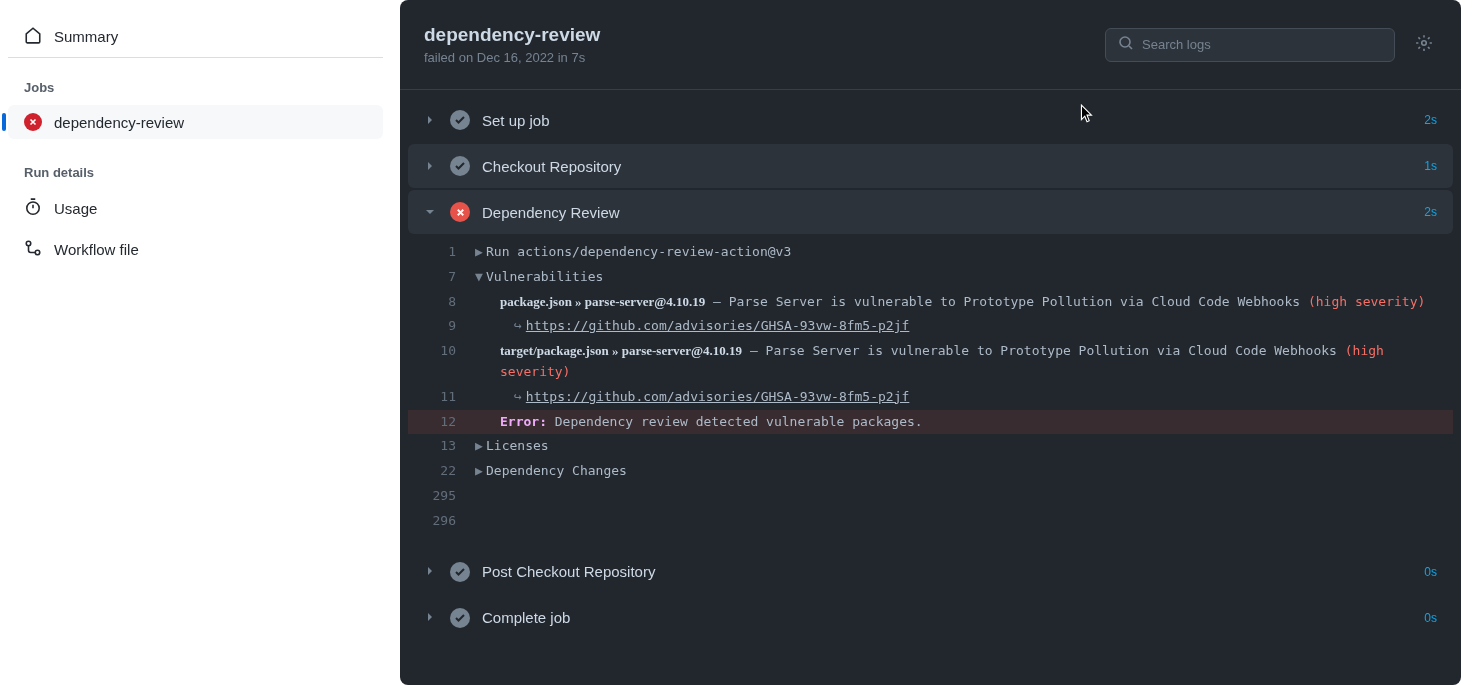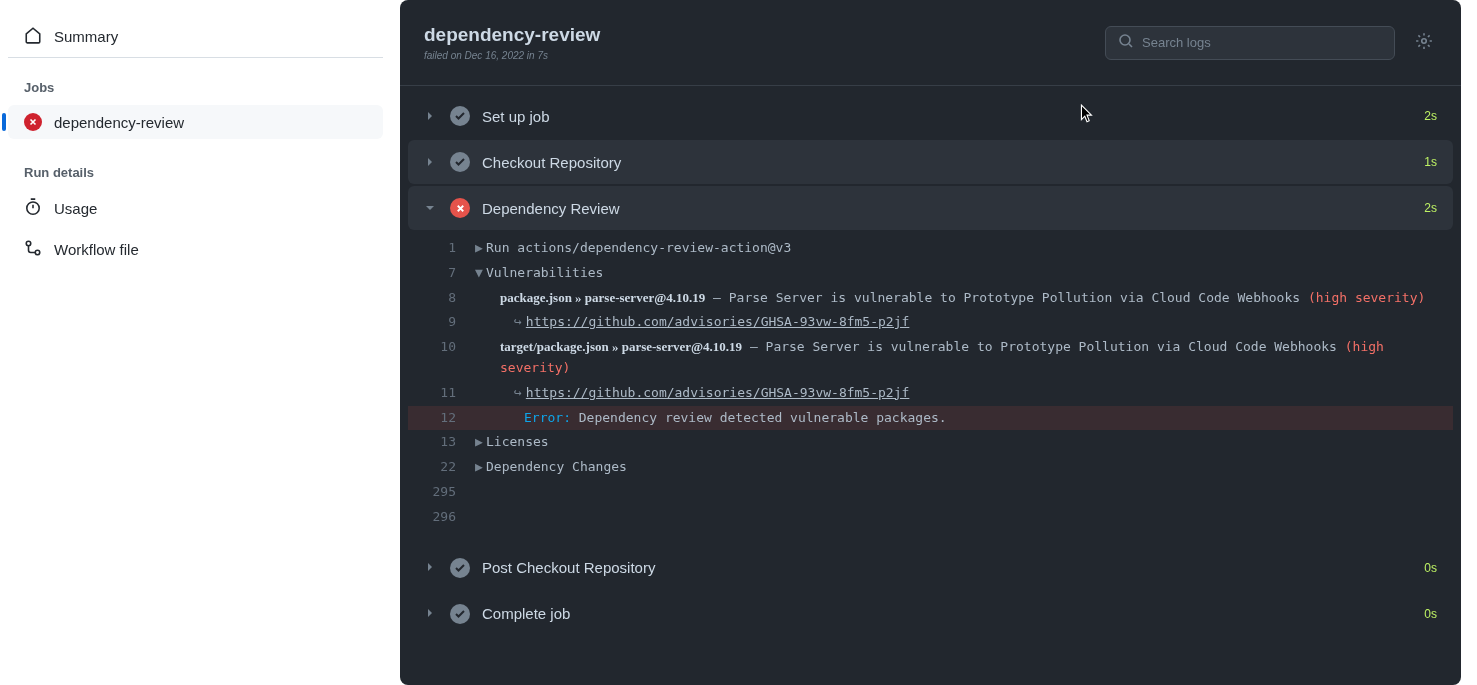--- a/index.html
+++ b/index.html
@@ -90,24 +90,23 @@
     justify-content: space-between;
     padding: 24px 24px 24px 24px;
     border-bottom: 1px solid #373e47;
   }
   .main-title {
     font-size: 19px;
     font-weight: 600;
     color: #cdd9e5;
   }
   .main-subtitle {
-    font-size: 10px;
+    font-size: 13px;
     color: #768390;
     margin-top: 4px;
-    font-style: italic;
   }
   .header-right {
     display: flex;
     align-items: center;
     gap: 16px;
   }
   .search-box {
     display: flex;
     align-items: center;
     gap: 8px;
@@ -160,21 +159,21 @@
     display: inline-flex;
     align-items: center;
     justify-content: center;
     flex-shrink: 0;
   }
   .status-success { background: #768390; color: #22272e; }
   .status-success svg { width: 12px; height: 12px; }
   .status-fail { background: #e5534b; color: #fff; }
   .status-fail svg { width: 11px; height: 11px; }
   .step-row .label { flex: 1; }
-  .step-row .time { font-size: 12px; color: #bef264; }
+  .step-row .time { font-size: 12px; color: #0ea5e9; }
 
   .log-block {
     font-family: ui-monospace, SFMono-Regular, Menlo, Consolas, monospace;
     font-size: 13px;
     padding: 4px 0 16px 0;
   }
   .log-line {
     display: flex;
     align-items: flex-start;
     padding: 2px 16px 2px 0;
@@ -195,21 +194,21 @@
     color: #768390;
     text-align: center;
   }
   .log-content {
     flex: 1;
     color: #adbac7;
     word-break: break-word;
   }
   .log-content .b { color: #cdd9e5; font-weight: 600; font-family: Liberation Serif, serif; }
   .log-content .sev { color: #f47067; }
-  .log-content .err { color: #0ea5e9; font-weight: 400; margin-left: 24px; }
+  .log-content .err { color: #f0abfc; font-weight: 700; }
   .log-content .link { color: #adbac7; text-decoration: underline; cursor: pointer; }
   .log-content .arrow { color: #768390; margin-right: 4px; }
   .log-indent1 { padding-left: 14px; }
   .log-indent2 { padding-left: 28px; }
 
   .chev svg, .log-caret svg { width: 12px; height: 12px; }
 
   .cursor {
     position: absolute;
     left: 1080px;

